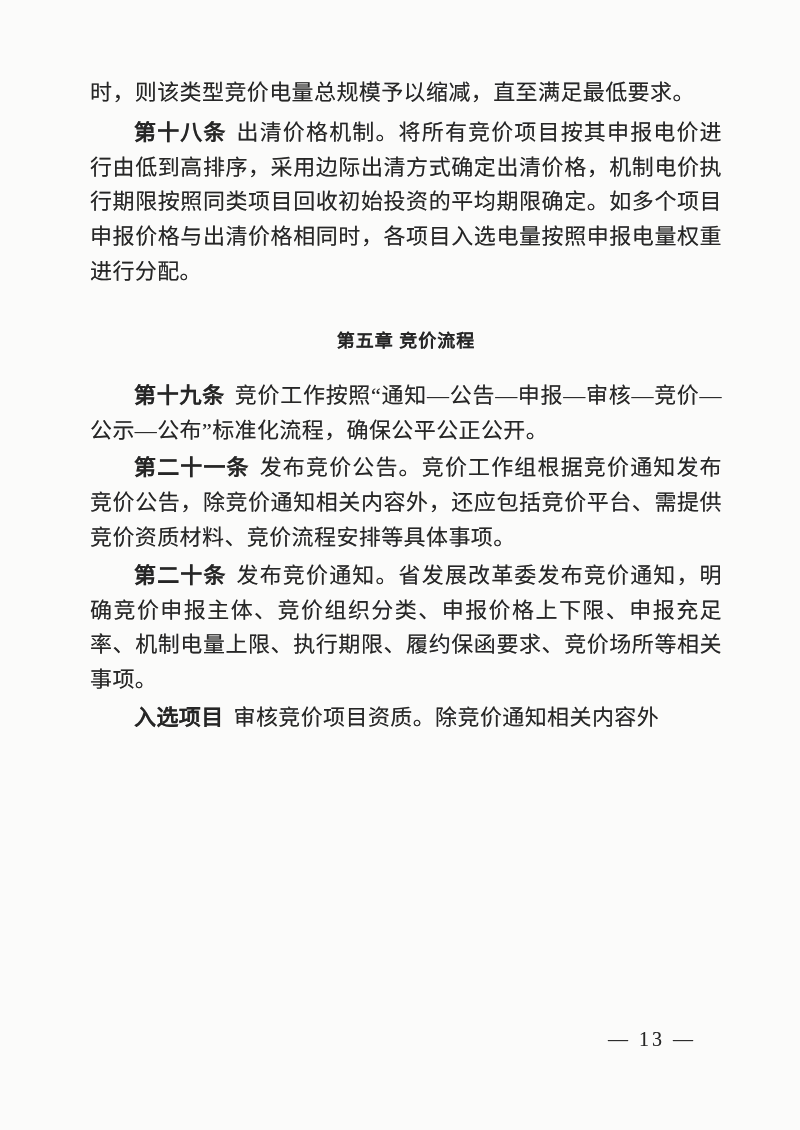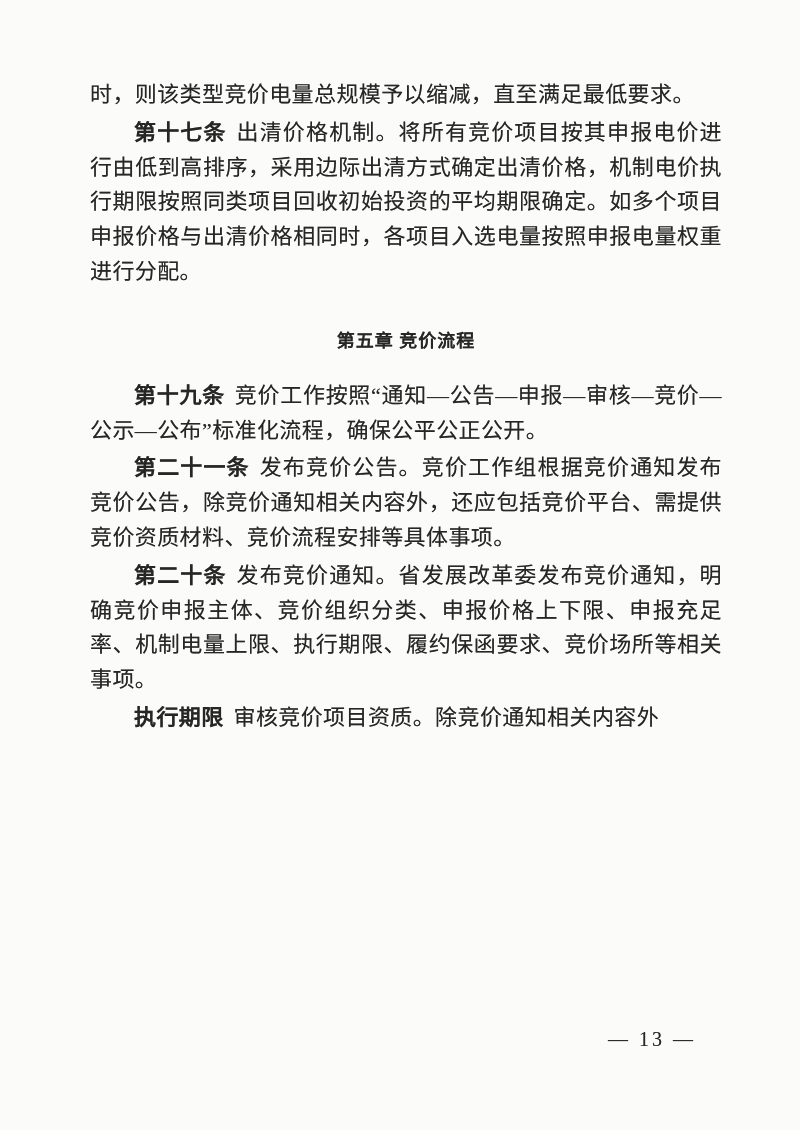--- a/index.html
+++ b/index.html
@@ -21,21 +21,21 @@
     font-size: 22px;
     line-height: 34.8px;
     text-align: justify;
     letter-spacing: 0.4px;
     text-shadow: 0 0 0.5px rgba(40,40,40,0.45);
   }
   .para {
     margin: 0 0 3px 0;
     text-indent: 2em;
   }
-  .para.continuation { text-indent: 0; }
+  .para.continuation { text-indent: 0; font-family: Liberation Mono, monospace; }
   .article-label {
     font-weight: bold;
     padding-right: 0.45em;
   }
   .chapter-heading {
     font-size: 18px;
     font-weight: bold;
     text-align: center;
     text-indent: 0;
     margin: 34px 0 20px 0;
@@ -53,30 +53,30 @@
   }
 </style>
 </head>
 <body>
 
 <div class="page">
   <main class="content">
 
     <p class="para continuation">时，则该类型竞价电量总规模予以缩减，直至满足最低要求。</p>
 
-    <p class="para"><span class="article-label">第十七条</span><span>出清价格机制。将所有竞价项目按其申报电价进行由低到高排序，采用边际出清方式确定出清价格，机制电价执行期限按照同类项目回收初始投资的平均期限确定。如多个项目申报价格与出清价格相同时，各项目入选电量按照申报电量权重进行分配。</span></p>
+    <p class="para"><span class="article-label">第十八条</span><span>出清价格机制。将所有竞价项目按其申报电价进行由低到高排序，采用边际出清方式确定出清价格，机制电价执行期限按照同类项目回收初始投资的平均期限确定。如多个项目申报价格与出清价格相同时，各项目入选电量按照申报电量权重进行分配。</span></p>
 
 
     <h2 class="chapter-heading">第五章 竞价流程</h2>
 
     <p class="para"><span class="article-label">第十九条</span><span>竞价工作按照“通知—公告—申报—审核—竞价—公示—公布”标准化流程，确保公平公正公开。</span></p>
 
     <p class="para"><span class="article-label">第二十一条</span><span>发布竞价公告。竞价工作组根据竞价通知发布竞价公告，除竞价通知相关内容外，还应包括竞价平台、需提供竞价资质材料、竞价流程安排等具体事项。</span></p>
 
     <p class="para"><span class="article-label">第二十条</span><span>发布竞价通知。省发展改革委发布竞价通知，明确竞价申报主体、竞价组织分类、申报价格上下限、申报充足率、机制电量上限、执行期限、履约保函要求、竞价场所等相关事项。</span></p>
 
 
-    <p class="para"><span class="article-label">执行期限</span><span>审核竞价项目资质。除竞价通知相关内容外</span></p>
+    <p class="para"><span class="article-label">入选项目</span><span>审核竞价项目资质。除竞价通知相关内容外</span></p>
 
   </main>
 
   <footer class="page-number">— 13 —</footer>
 </div>
 
 </body></html>

